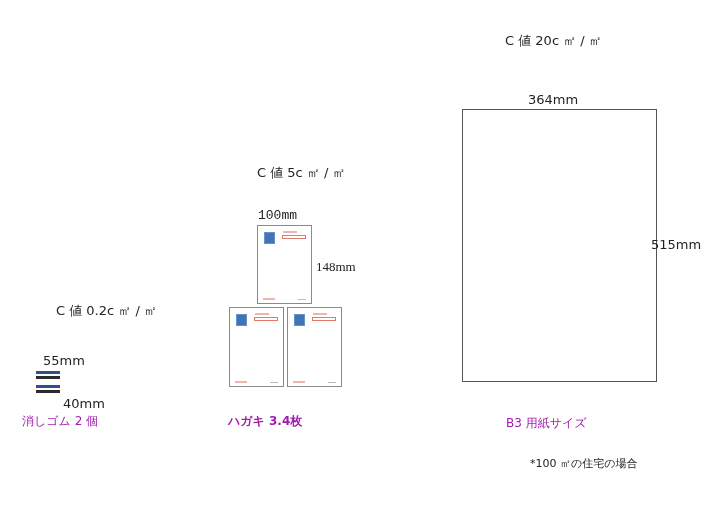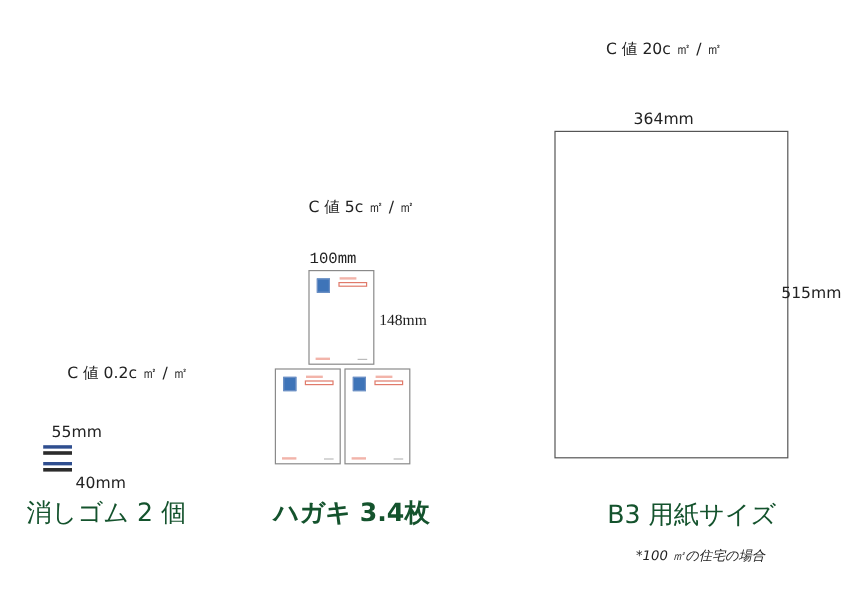--- a/index.html
+++ b/index.html
@@ -1,22 +1,22 @@
 <!DOCTYPE html>
 <html><head>
 <meta charset="utf-8">
 <style>
   html, body { margin:0; padding:0; }
   body { width:720px; height:511px; background:#ffffff; position:relative; overflow:hidden;
          font-family:"DejaVu Sans", sans-serif; color:#222; }
   .abs { position:absolute; white-space:nowrap; }
   .cval { font-size:13px; color:#222; }
   .dim { font-size:13px; color:#222; }
-  .caption { font-size:21px; color:#14532d; }
-  .note { font-size:11px; color:#222;font-style:italic; }
+  .caption { font-size:12px; color:#a21caf; }
+  .note { font-size:11px; color:#222; }
   .card { position:absolute; border:1.5px solid #8a8a8a; background:#fff; box-sizing:border-box; }
   .card .stamp { position:absolute; left:6px; top:6px; width:9px; height:10px; background:#3e74b8; border:1px solid #6b8fc4; }
   .card .zip { position:absolute; right:5px; top:9px; width:24px; height:4px; border:1px solid #e07a6a; box-sizing:border-box; }
   .card .zipsmall { position:absolute; right:14px; top:5px; width:14px; height:2px; background:#f2b4aa; }
   .card .foot { position:absolute; left:5px; bottom:3px; width:12px; height:2px; background:#f2b4aa; }
   .card .foot2 { position:absolute; right:5px; bottom:3px; width:8px; height:1px; background:#bbb; }
   .eraser { position:absolute; left:36px; width:24px; height:8px; }
   .eraser .top { height:3px; background:#2f4e8f; }
   .eraser .mid { height:2px; background:#fff; }
   .eraser .bot { height:3px; background:#2b2b2b; }

